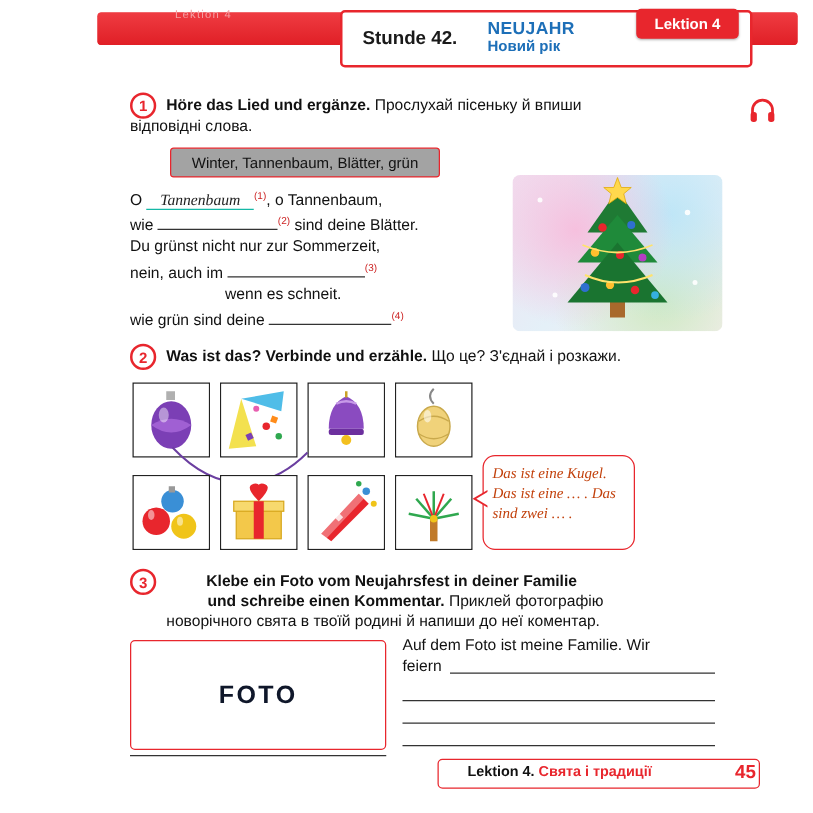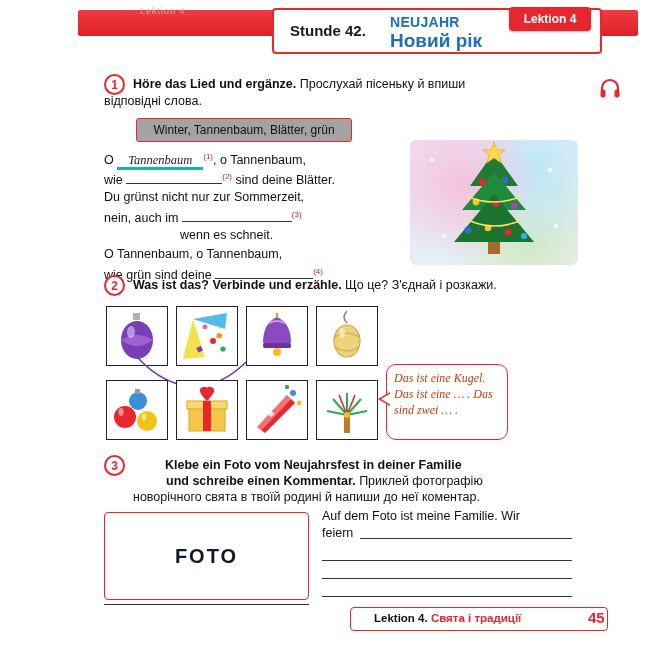--- a/index.html
+++ b/index.html
@@ -72,21 +72,21 @@
     top: 14px;
     font-size: 14px;
     font-weight: bold;
     color: #1d6fb8;
     letter-spacing: 0.3px;
   }
   .novyi {
     position: absolute;
     left: 390px;
     top: 30px;
-    font-size: 19px;
+    font-size: 12px;
     font-weight: bold;
     color: #1d6fb8;
   }
   .lektion-tab {
     position: absolute;
     left: 509px;
     top: 7px;
     width: 82px;
     height: 24px;
     background: #e8262d;
@@ -159,21 +159,21 @@
     white-space: nowrap;
   }
   .blank {
     display: inline-block;
     border-bottom: 1px solid #333;
     height: 12px;
     vertical-align: baseline;
   }
   .filled {
     display: inline-block;
-    border-bottom: 3px solid #14b8a6;
+    border-bottom: 1px solid #14b8a6;
     height: 14px;
     font-family: "Liberation Serif", serif;
     font-style: italic;
     text-align: center;
     color: #222;
   }
   sup.num {
     font-size: 8px;
     color: #c22;
     vertical-align: super;
@@ -383,23 +383,20 @@
       <span>Du grünst nicht nur zur Sommerzeit,</span>
     </div>
     <div class="row">
       <span>nein, auch im</span>
       <span class="blank" style="width:110px;"></span><sup class="num">(3)</sup>
     </div>
     <div class="row" style="padding-left:76px;">
       <span>wenn es schneit.</span>
     </div>
     <div class="row">
-      <span>O Tannenbaum, o Tannenbaum,</span>
-    </div>
-    <div class="row">
       <span>wie grün sind deine</span>
       <span class="blank" style="width:98px;"></span><sup class="num">(4)</sup>
     </div>
   </div>
 
   <div class="tree-box">
     <svg class="tree-svg" width="168" height="125" viewBox="0 0 168 125">
 
       <rect x="78" y="100" width="12" height="14" fill="#a8692c"></rect>
 

